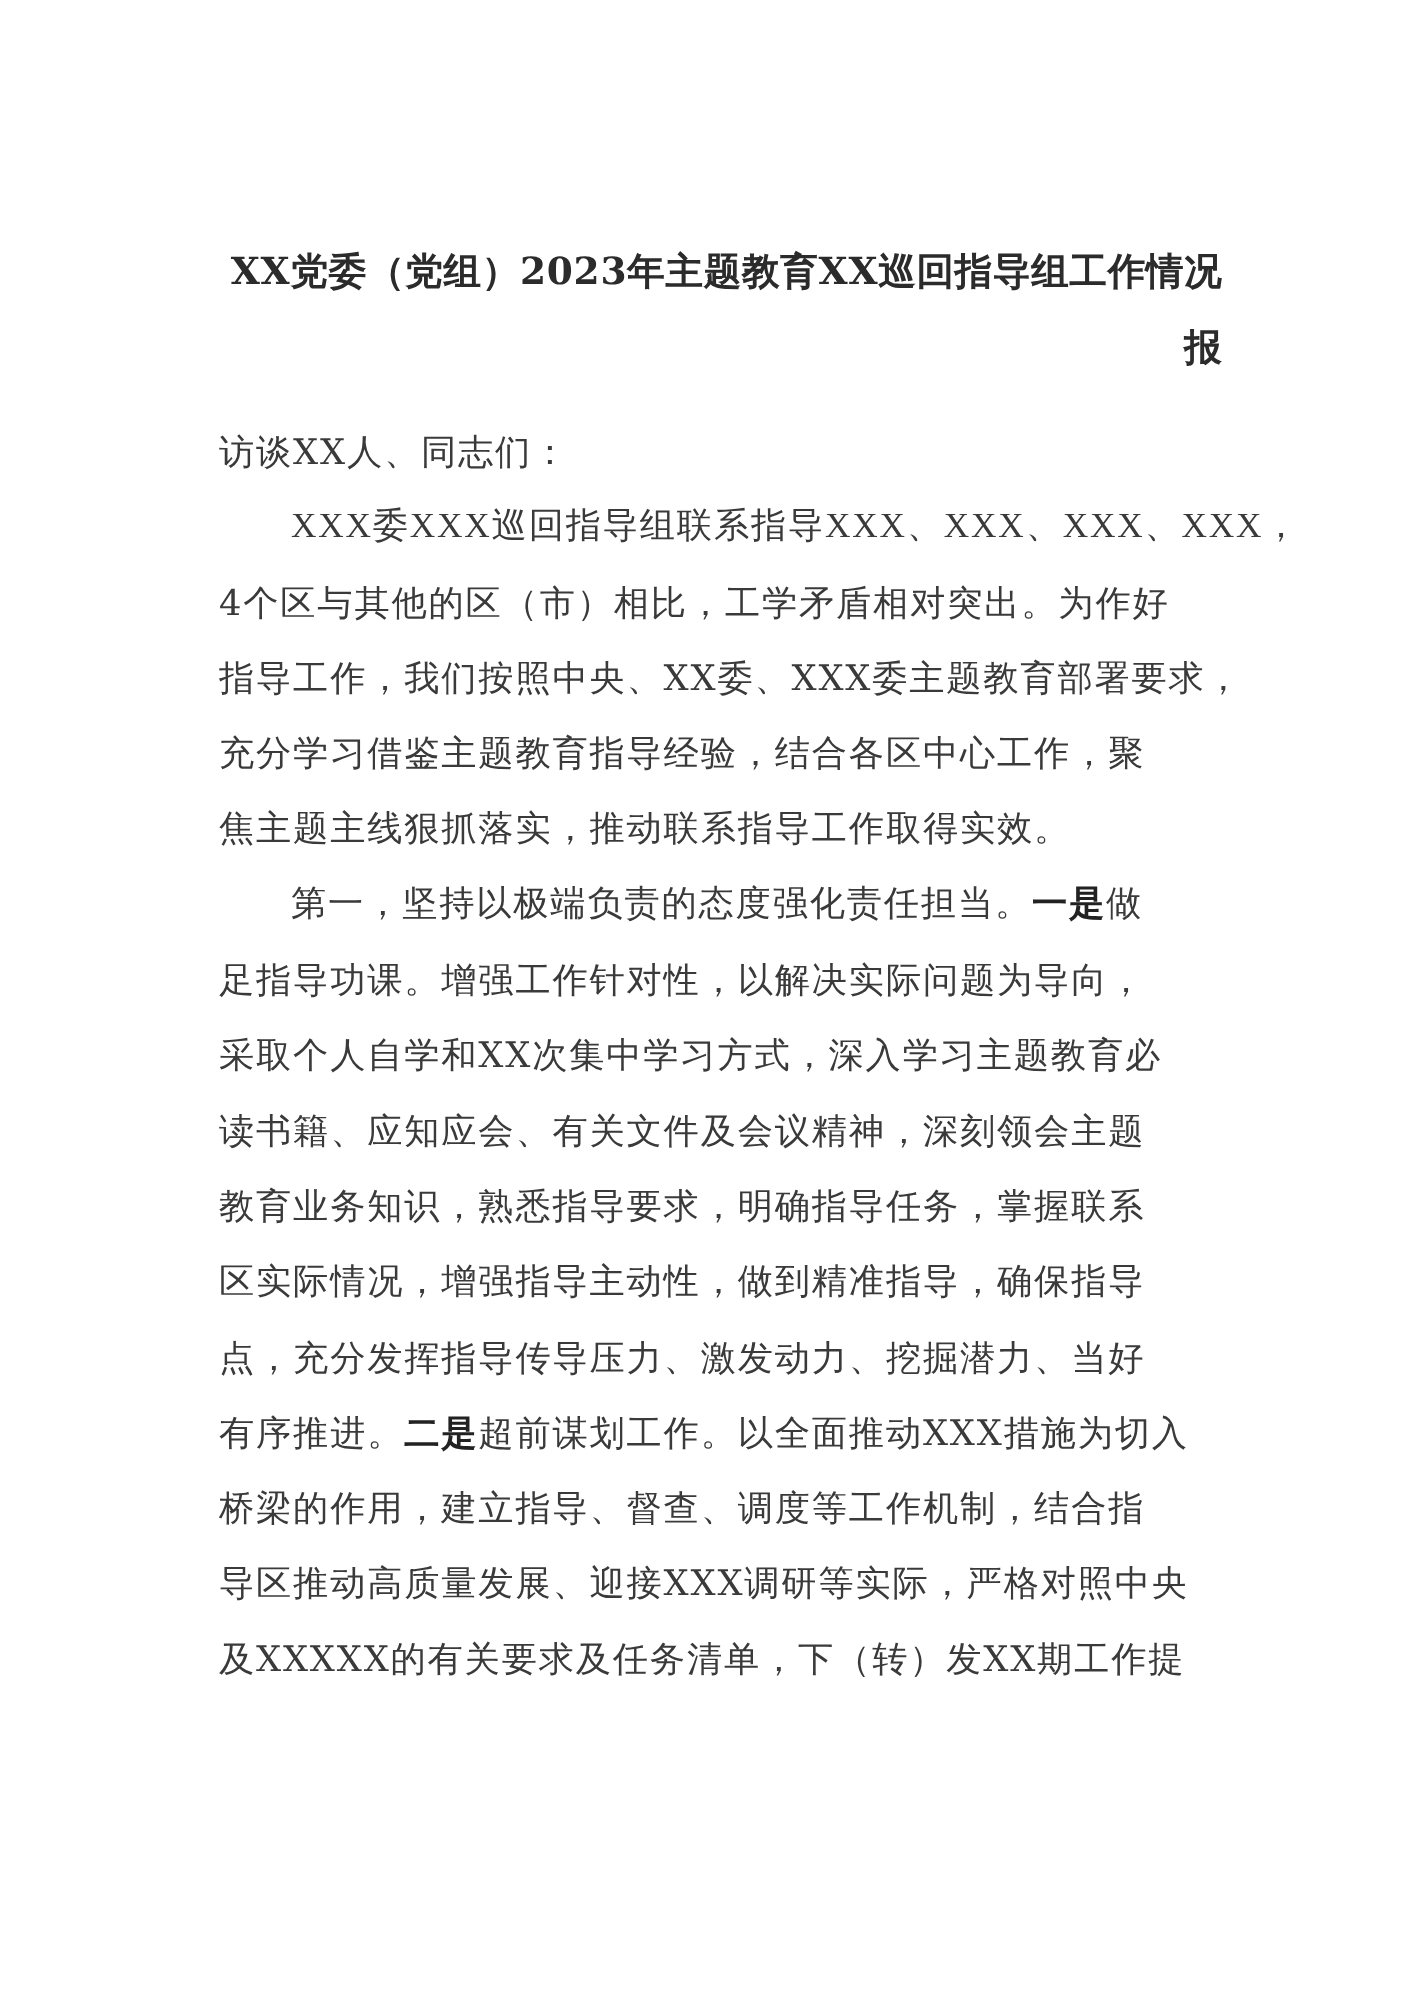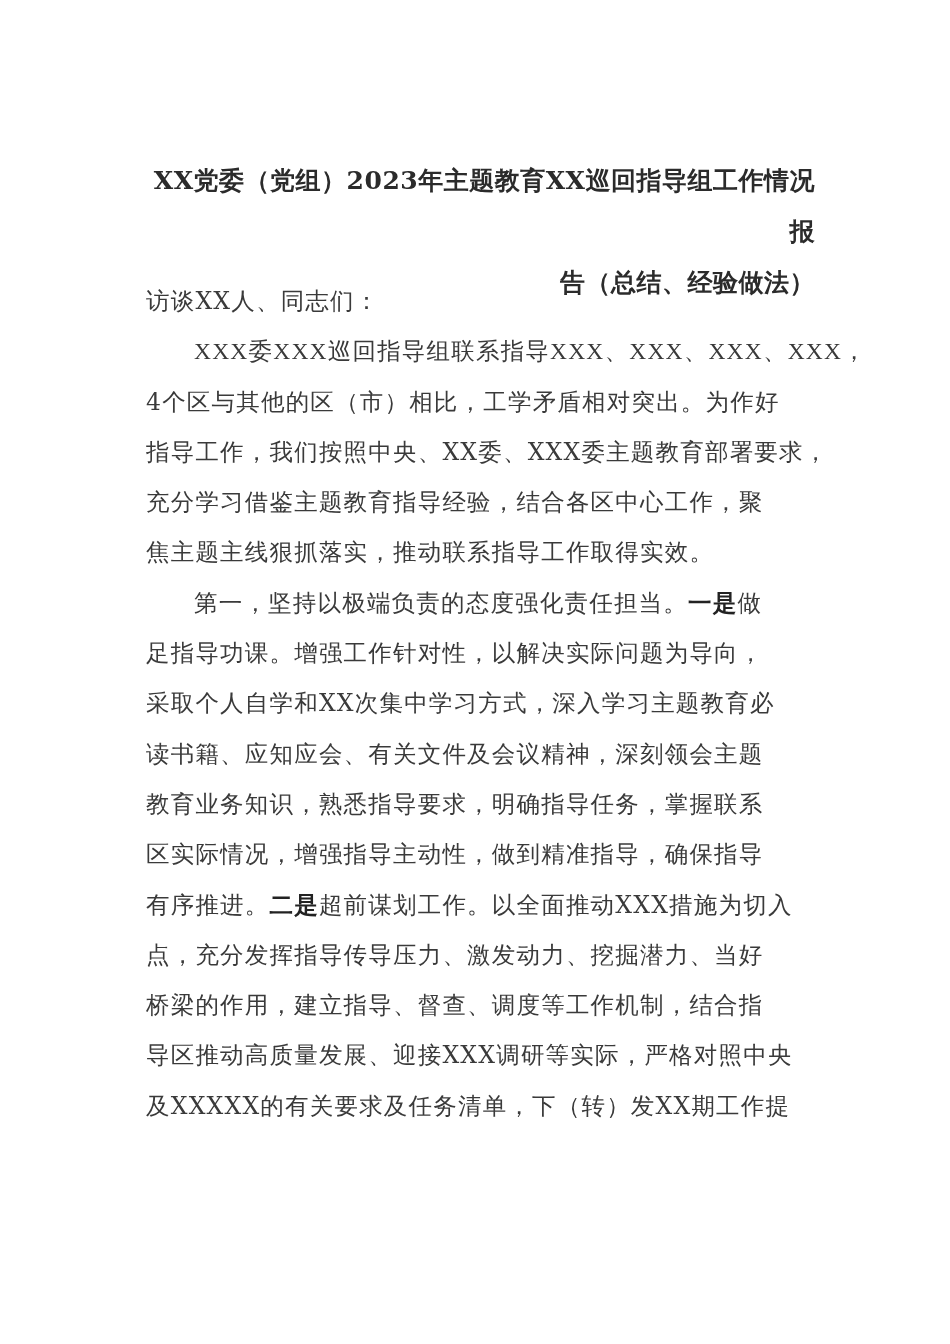--- a/index.html
+++ b/index.html
@@ -21,41 +21,40 @@
   .line { display: block; white-space: nowrap; height: 50.3px; letter-spacing: 1.2px; }
   .indent { padding-left: 48px; font-family: Liberation Serif, serif; }
   b { font-weight: bold; color: #222; text-align: center; }
 </style>
 </head>
 <body>
 
 <div class="page">
   <div class="title">
     <span class="tline" style="display:block">XX党委（党组）2023年主题教育XX巡回指导组工作情况报</span>
-    <span class="tline" style="display:block">告（总结、经验做法）</span>
   </div>
 
   <div class="body">
     <span class="line">访谈XX人、同志们：</span>
 
     <div>
       <span class="line indent">XXX委XXX巡回指导组联系指导XXX、XXX、XXX、XXX，</span>
       <span class="line">4个区与其他的区（市）相比，工学矛盾相对突出。为作好</span>
       <span class="line">指导工作，我们按照中央、XX委、XXX委主题教育部署要求，</span>
       <span class="line">充分学习借鉴主题教育指导经验，结合各区中心工作，聚</span>
       <span class="line">焦主题主线狠抓落实，推动联系指导工作取得实效。</span>
     </div>
 
     <div>
       <span class="line indent"><span>第一，坚持以极端负责的态度强化责任担当。</span><b>一是</b><span>做</span></span>
       <span class="line">足指导功课。增强工作针对性，以解决实际问题为导向，</span>
       <span class="line">采取个人自学和XX次集中学习方式，深入学习主题教育必</span>
       <span class="line">读书籍、应知应会、有关文件及会议精神，深刻领会主题</span>
       <span class="line">教育业务知识，熟悉指导要求，明确指导任务，掌握联系</span>
       <span class="line">区实际情况，增强指导主动性，做到精准指导，确保指导</span>
+      <span class="line">点，充分发挥指导传导压力、激发动力、挖掘潜力、当好</span>
       <span class="line"><span>有序推进。</span><b>二是</b><span>超前谋划工作。以全面推动XXX措施为切入</span></span>
-      <span class="line">点，充分发挥指导传导压力、激发动力、挖掘潜力、当好</span>
       <span class="line">桥梁的作用，建立指导、督查、调度等工作机制，结合指</span>
       <span class="line">导区推动高质量发展、迎接XXX调研等实际，严格对照中央</span>
       <span class="line">及XXXXX的有关要求及任务清单，下（转）发XX期工作提</span>
     </div>
   </div>
 </div>
 
 </body></html>

